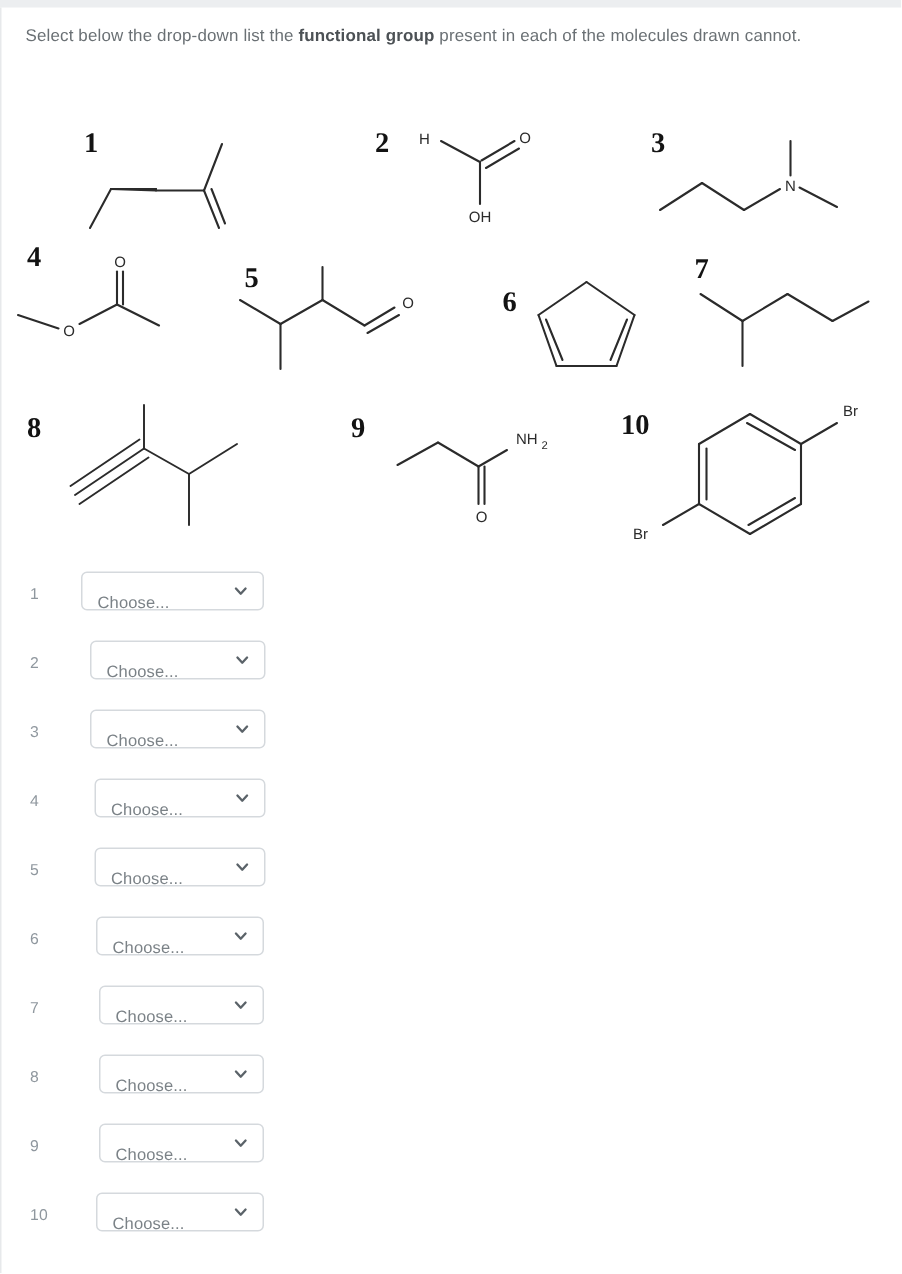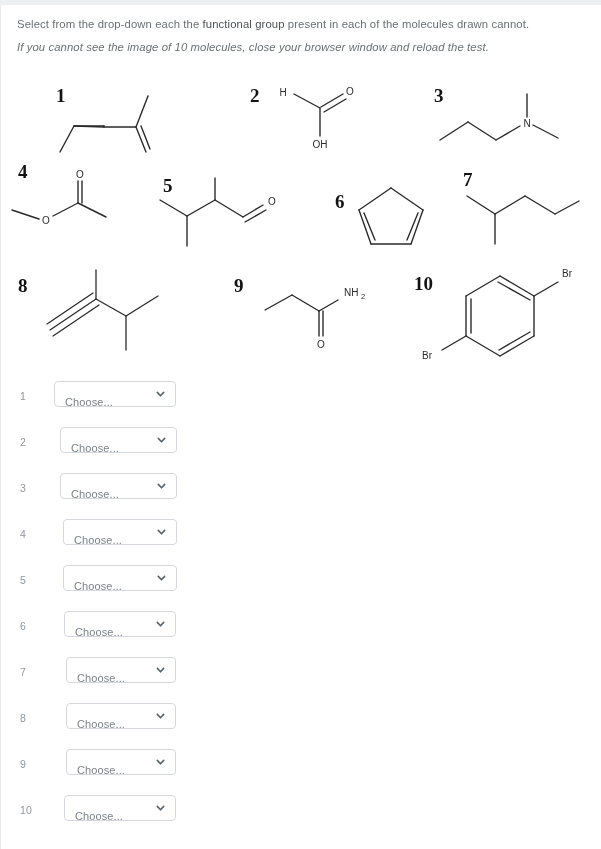--- a/index.html
+++ b/index.html
@@ -36,21 +36,21 @@
     left: 17px;
     top: 14px;
     width: 570px;
   }
   .instr-line {
     font-size: 11.3px;
     line-height: 20px;
     color: #6a7074;
     letter-spacing: .1px;
   }
-  .instr-line b { color: #4c5155; font-weight: normal; }
+  .instr-line b { color: #4c5155; font-weight: bold; }
   .instr-note {
     font-style: italic;
     font-size: 11.3px;
     line-height: 20px;
     color: #6a7074;
     letter-spacing: .1px;
     margin-top: 3px;
   }
   
   #molecule-board {
@@ -132,22 +132,21 @@
 </style>
 </head>
 <body>
 
 <div id="page">
 
   <div id="top-strip"></div>
   <div id="left-rule"></div>
 
   <div id="instructions">
-    <div class="instr-line"><span>Select from the drop-down each the </span><b>functional group</b><span> present in each of the molecules drawn cannot.</span></div>
-    <div class="instr-note">If you cannot see the image of 10 molecules, close your browser window and reload the test.</div>
+    <div class="instr-line"><span>Select below the drop-down list the </span><b>functional group</b><span> present in each of the molecules drawn cannot.</span></div>
   </div>
 
   <div id="molecule-board">
 
     <div class="mol" style="left:52px; top:14px; width:110px; height:70px;">
       <div class="mol-num" style="left:4px; top:0px;">1</div>
       <svg class="mol-svg" style="left:0; top:0;" width="110" height="70" viewBox="0 0 110 70">
         <g stroke="#2b2b2b" stroke-width="1.4" fill="none" stroke-linecap="round">
           <path d="M8 66 L22 40"></path>
           <path d="M22 40 L52 40"></path>

